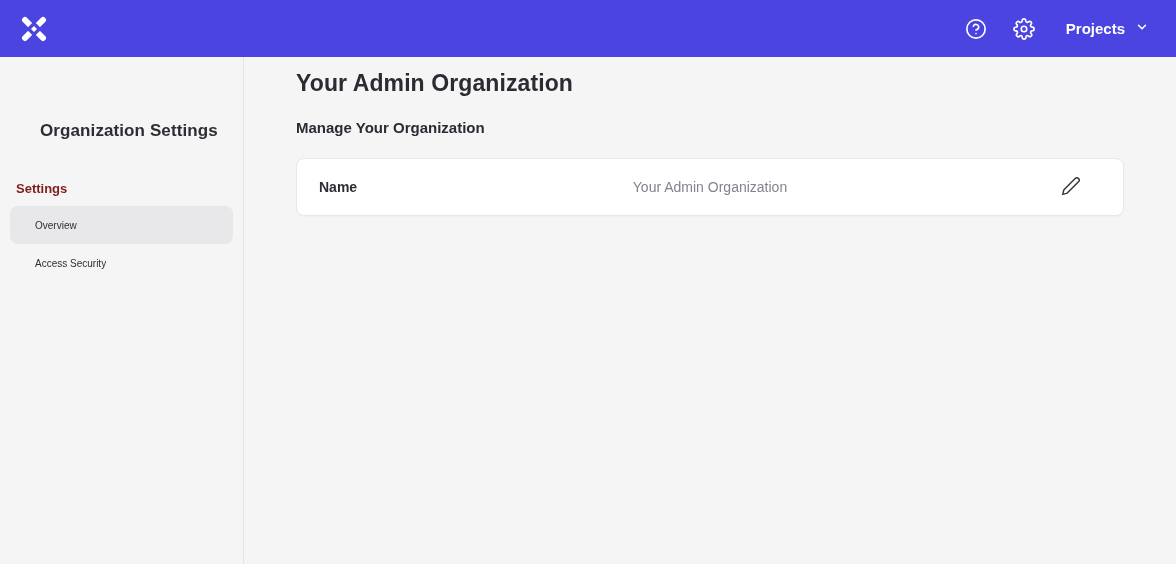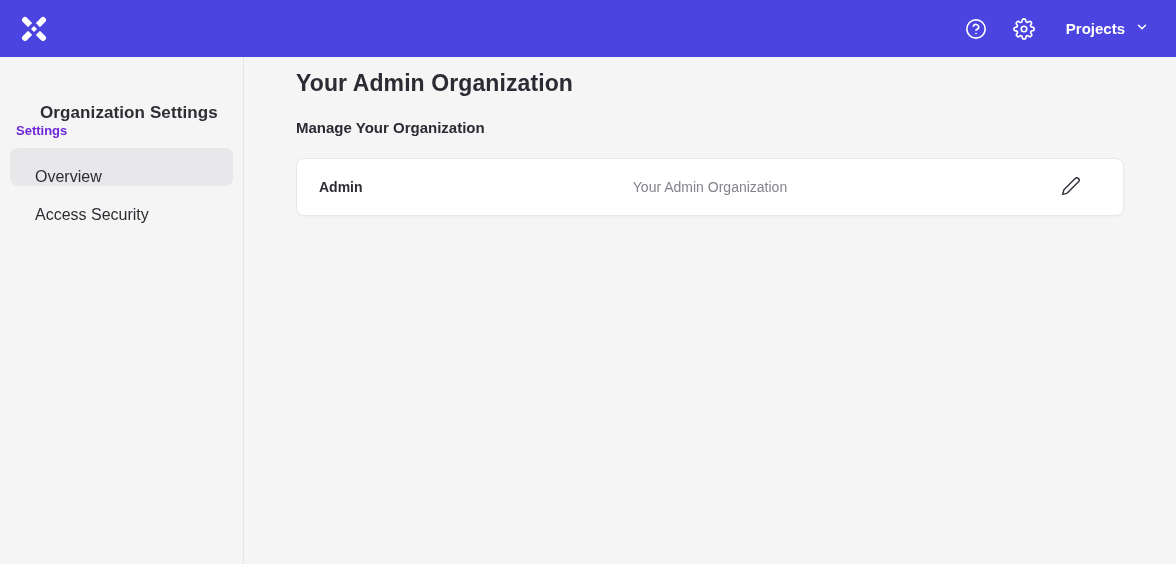--- a/index.html
+++ b/index.html
@@ -41,36 +41,37 @@
   }
 
   
   .body-wrap { flex: 1 1 auto; display: flex; min-height: 0; }
 
   
   .sidebar {
     width: 244px; flex: 0 0 244px;
     background: #f5f5f6;
     border-right: 1px solid #e4e4e7;
-    padding-top: 46px;
+    padding-top: 64px;
   }
   .sidebar-title {
     font-size: 17px; font-weight: 700; color: #2d2d33;
     padding-left: 40px; letter-spacing: 0.1px;
   }
   .sidebar-section-label {
+    margin-top: 40px;
     padding-left: 16px;
-    font-size: 13px; font-weight: 600; color: #6d28d9;
+    font-size: 13px; font-weight: 600; color: #7f1d1d;
   }
   .sidebar-nav { margin-top: 10px; padding: 0 10px; }
   .side-item {
     height: 38px;
-    display: flex; align-items: flex-end;
+    display: flex; align-items: center;
     padding-left: 25px;
-    font-size: 16px; font-weight: 500; color: #2d2d33;
+    font-size: 10px; font-weight: 500; color: #2d2d33;
     border-radius: 8px;
     cursor: pointer;
   }
   .side-item.selected { background: #e8e8ea; }
 
   
   .main {
     flex: 1 1 auto;
     padding: 13px 52px 0 52px;
     min-width: 0;
@@ -168,21 +169,21 @@
           <span>Access Security</span>
         </div>
       </nav>
     </aside>
 
     <main class="main">
       <h1 class="page-title">Your Admin Organization</h1>
       <h2 class="section-title">Manage Your Organization</h2>
 
       <div class="name-card">
-        <span class="name-label">Admin</span>
+        <span class="name-label">Name</span>
         <span class="name-value">Your Admin Organization</span>
         <button class="edit-btn">
           <span>
             <svg width="20" height="20" viewBox="0 0 24 24" fill="none" stroke="currentColor" stroke-width="1.7" stroke-linecap="round" stroke-linejoin="round">
               <path d="M17 3a2.828 2.828 0 1 1 4 4L7.5 20.5 2 22l1.5-5.5L17 3z"></path>
             </svg>
           </span>
         </button>
       </div>
     </main>

